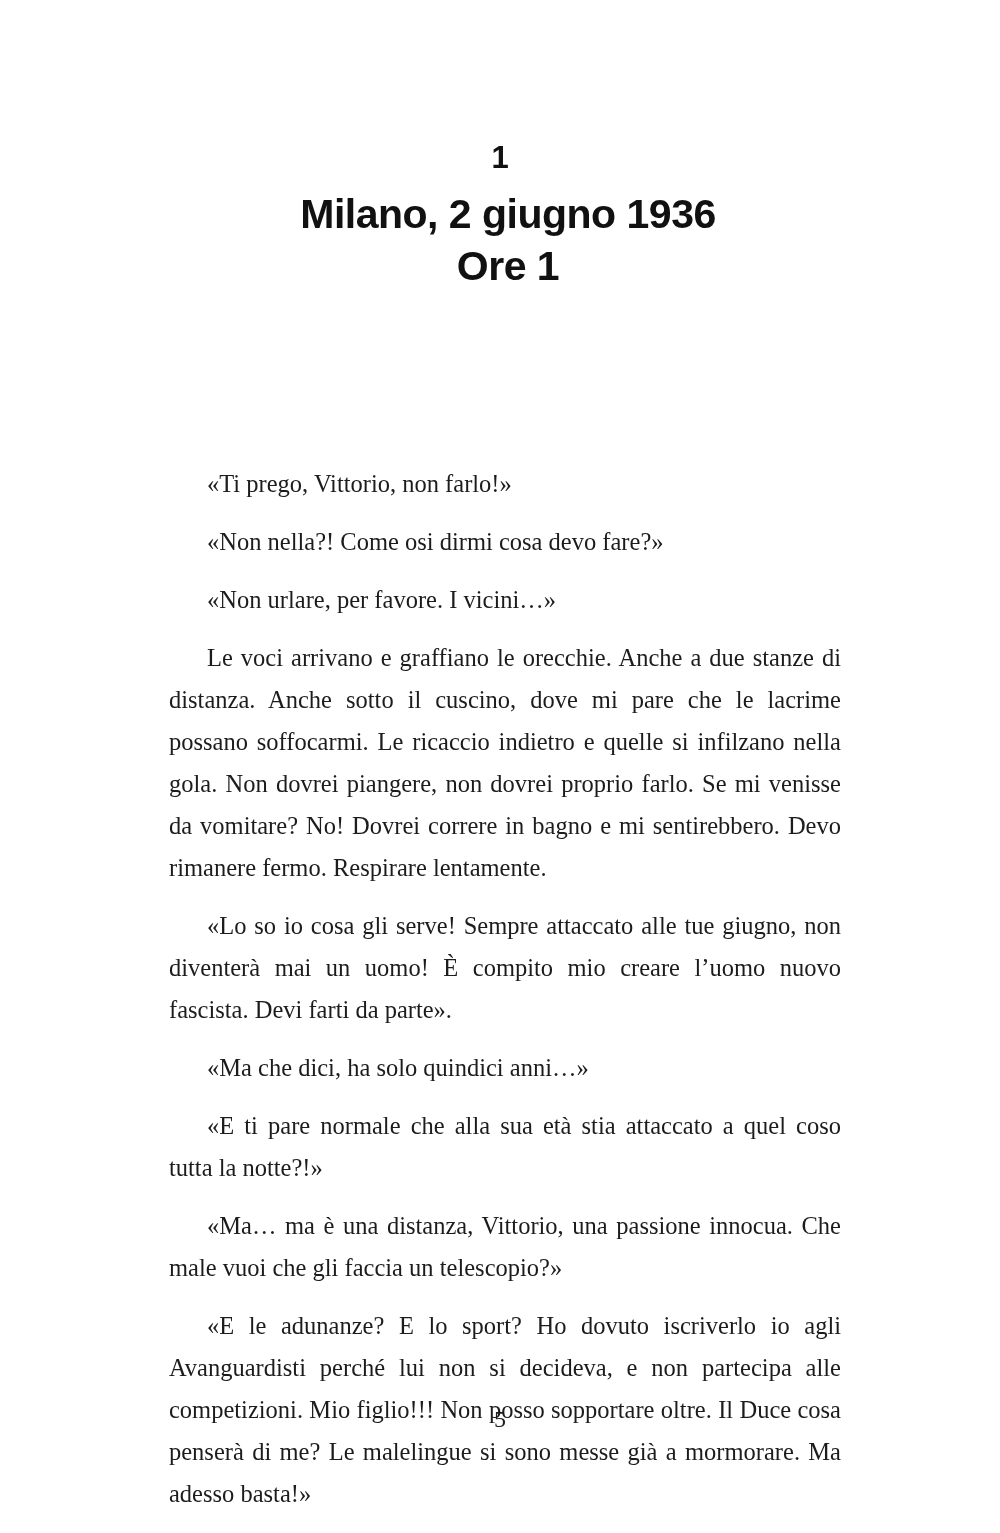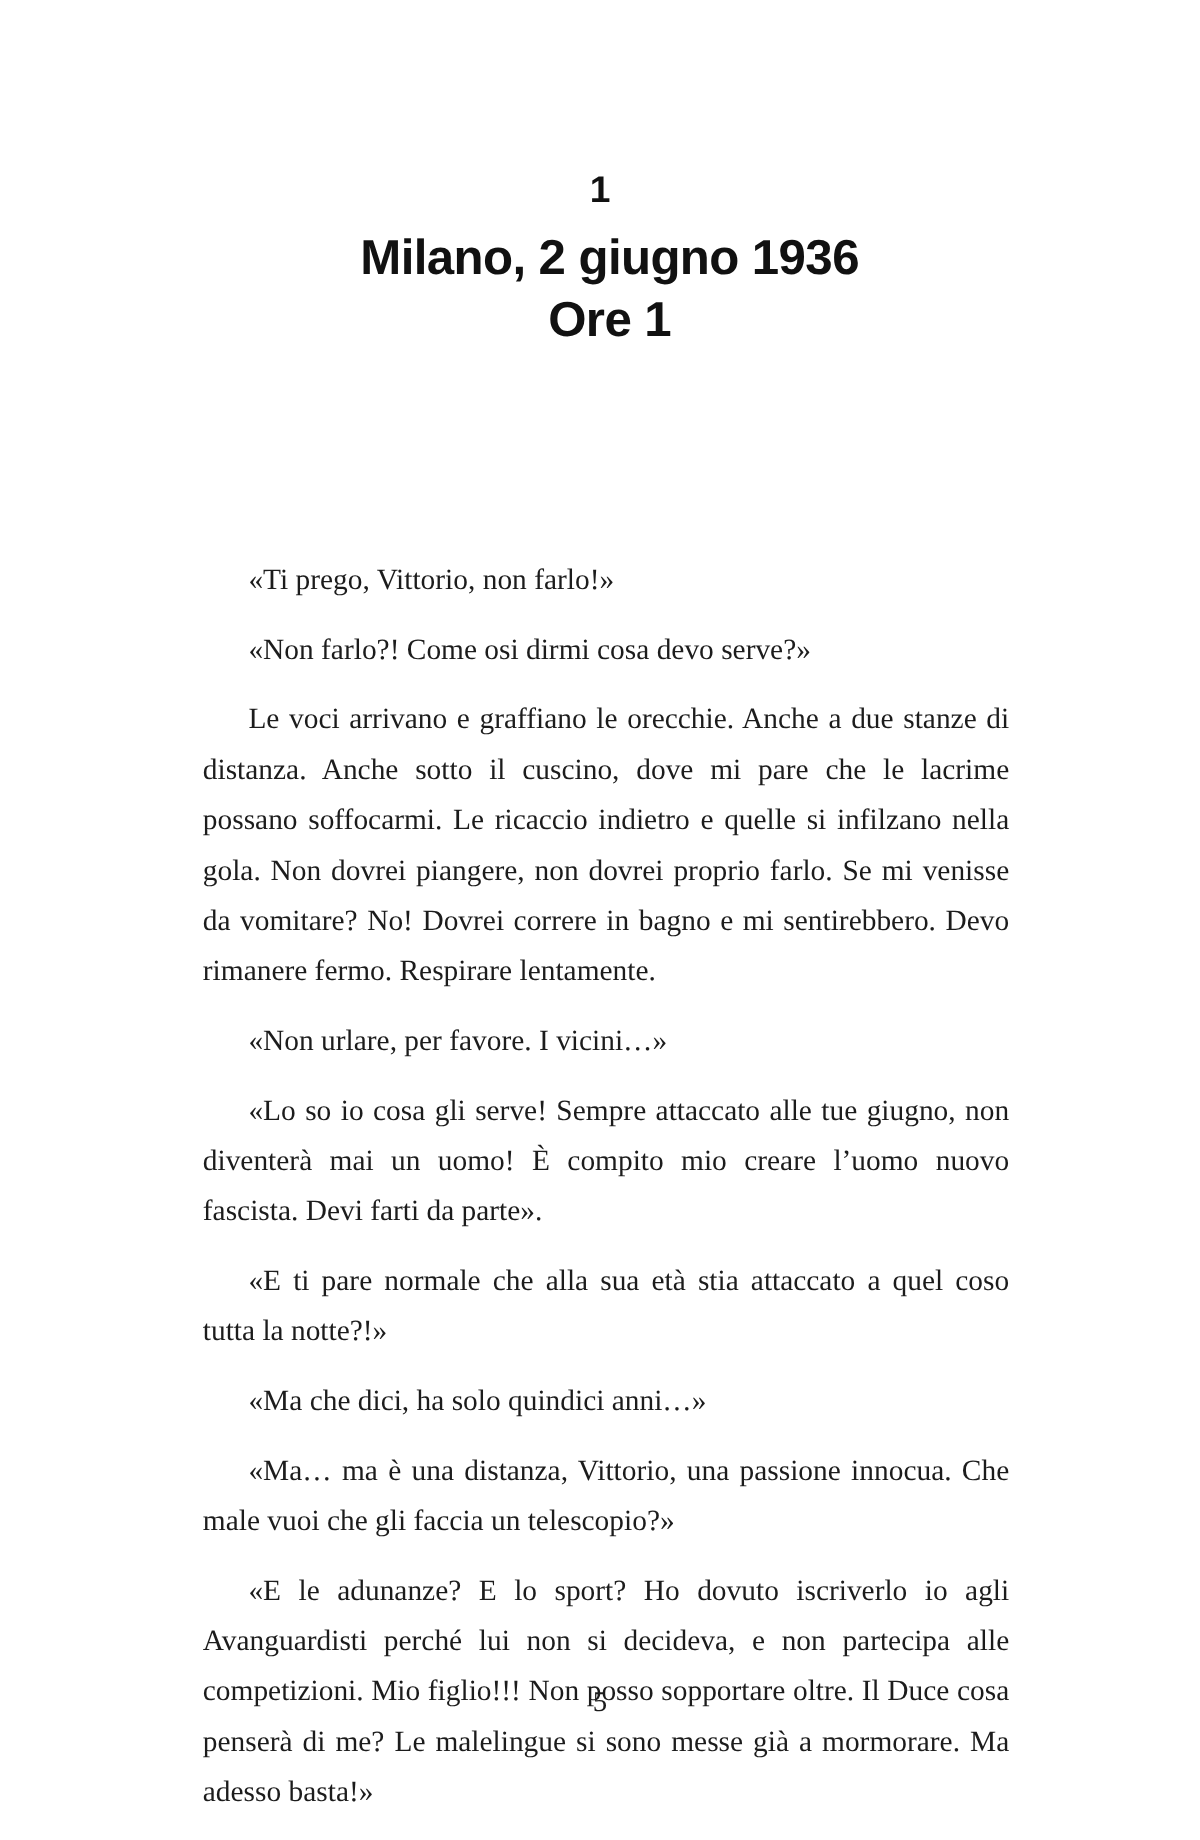--- a/index.html
+++ b/index.html
@@ -69,25 +69,25 @@
 <div class="page">
 
   <div class="heading-block">
     <div class="chapter-number">1</div>
     <div class="title-line">Milano, 2 giugno 1936</div>
     <div class="title-line">Ore 1</div>
   </div>
 
   <div class="body-text">
     <p>«Ti prego, Vittorio, non farlo!»</p>
-    <p>«Non farlo?! Come osi dirmi cosa devo serve?»</p>
+    <p>«Non nella?! Come osi dirmi cosa devo fare?»</p>
+    <p>«Non urlare, per favore. I vicini…»</p>
     <p>Le voci arrivano e graffiano le orecchie. Anche a due stanze di distanza. Anche sotto il cuscino, dove mi pare che le lacrime possano soffocarmi. Le ricaccio indietro e quelle si infilzano nella gola. Non dovrei piangere, non dovrei proprio farlo. Se mi venisse da vomitare? No! Dovrei correre in bagno e mi sentirebbero. Devo rimanere fermo. Respirare lentamente.</p>
-    <p>«Non urlare, per favore. I vicini…»</p>
     <p>«Lo so io cosa gli serve! Sempre attaccato alle tue giugno, non diventerà mai un uomo! È compito mio creare l’uomo nuovo fascista. Devi farti da parte».</p>
+    <p>«Ma che dici, ha solo quindici anni…»</p>
     <p>«E ti pare normale che alla sua età stia attaccato a quel coso tutta la notte?!»</p>
-    <p>«Ma che dici, ha solo quindici anni…»</p>
     <p>«Ma… ma è una distanza, Vittorio, una passione innocua. Che male vuoi che gli faccia un telescopio?»</p>
     <p>«E le adunanze? E lo sport? Ho dovuto iscriverlo io agli Avanguardisti perché lui non si decideva, e non partecipa alle competizioni. Mio figlio!!! Non posso sopportare oltre. Il Duce cosa penserà di me? Le malelingue si sono messe già a mormorare. Ma adesso basta!»</p>
   </div>
 
   <div class="page-number">5</div>
 
 </div>
 
 </body></html>

